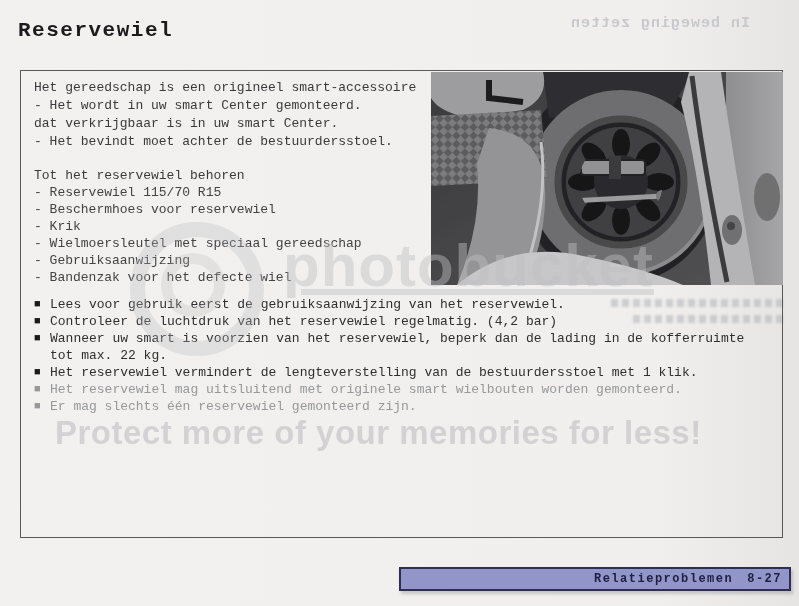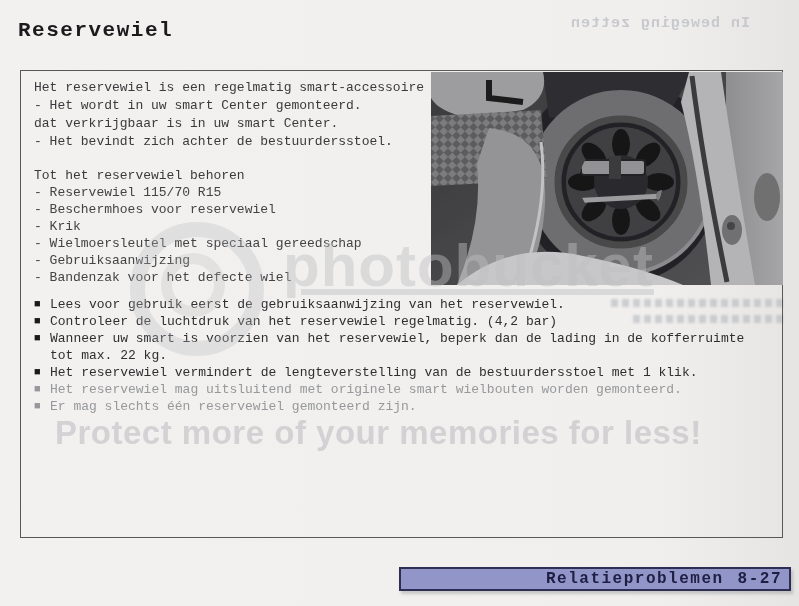--- a/index.html
+++ b/index.html
@@ -65,39 +65,39 @@
     filter:blur(1.1px);
   }
   .bleed-1{top:299px;} .bleed-2{top:315px;width:150px;left:633px;}
   .footer-bar{
     position:absolute;left:399px;top:567px;width:388px;height:20px;z-index:2;
     background:#9295c8;border:2px solid #2e2e55;
     box-shadow:2px 3px 3px rgba(120,120,130,0.35);
     display:flex;align-items:center;justify-content:flex-end;
   }
   .footer-text{
-    font-size:16px;font-weight:bold;letter-spacing:1.5px;color:#1f1f44;
+    font-size:12px;font-weight:bold;letter-spacing:1.5px;color:#1f1f44;
     padding-right:7px;white-space:nowrap;
   }
   .footer-text .pgnum{margin-left:14px;}
 </style>
 </head>
 <body>
 
 <div class="page-title">Reservewiel</div>
 
 <div class="mirror-header">In beweging zetten</div>
 
 <div class="content-box">
 
   <div class="col-left">
-    <div class="tline">Het reservewiel is een regelmatig smart-accessoire</div>
+    <div class="tline">Het gereedschap is een origineel smart-accessoire</div>
     <div class="tline">- Het wordt in uw smart Center gemonteerd.</div>
     <div class="tline">dat verkrijgbaar is in uw smart Center.</div>
-    <div class="tline">- Het bevindt zich achter de bestuurdersstoel.</div>
+    <div class="tline">- Het bevindt moet achter de bestuurdersstoel.</div>
     <div class="gap"></div>
     <div class="list-head">Tot het reservewiel behoren</div>
     <div class="iline">- Reservewiel 115/70 R15</div>
     <div class="iline">- Beschermhoes voor reservewiel</div>
     <div class="iline">- Krik</div>
     <div class="iline">- Wielmoersleutel met speciaal gereedschap</div>
     <div class="iline">- Gebruiksaanwijzing</div>
     <div class="iline">- Bandenzak voor het defecte wiel</div>
   </div>
 

